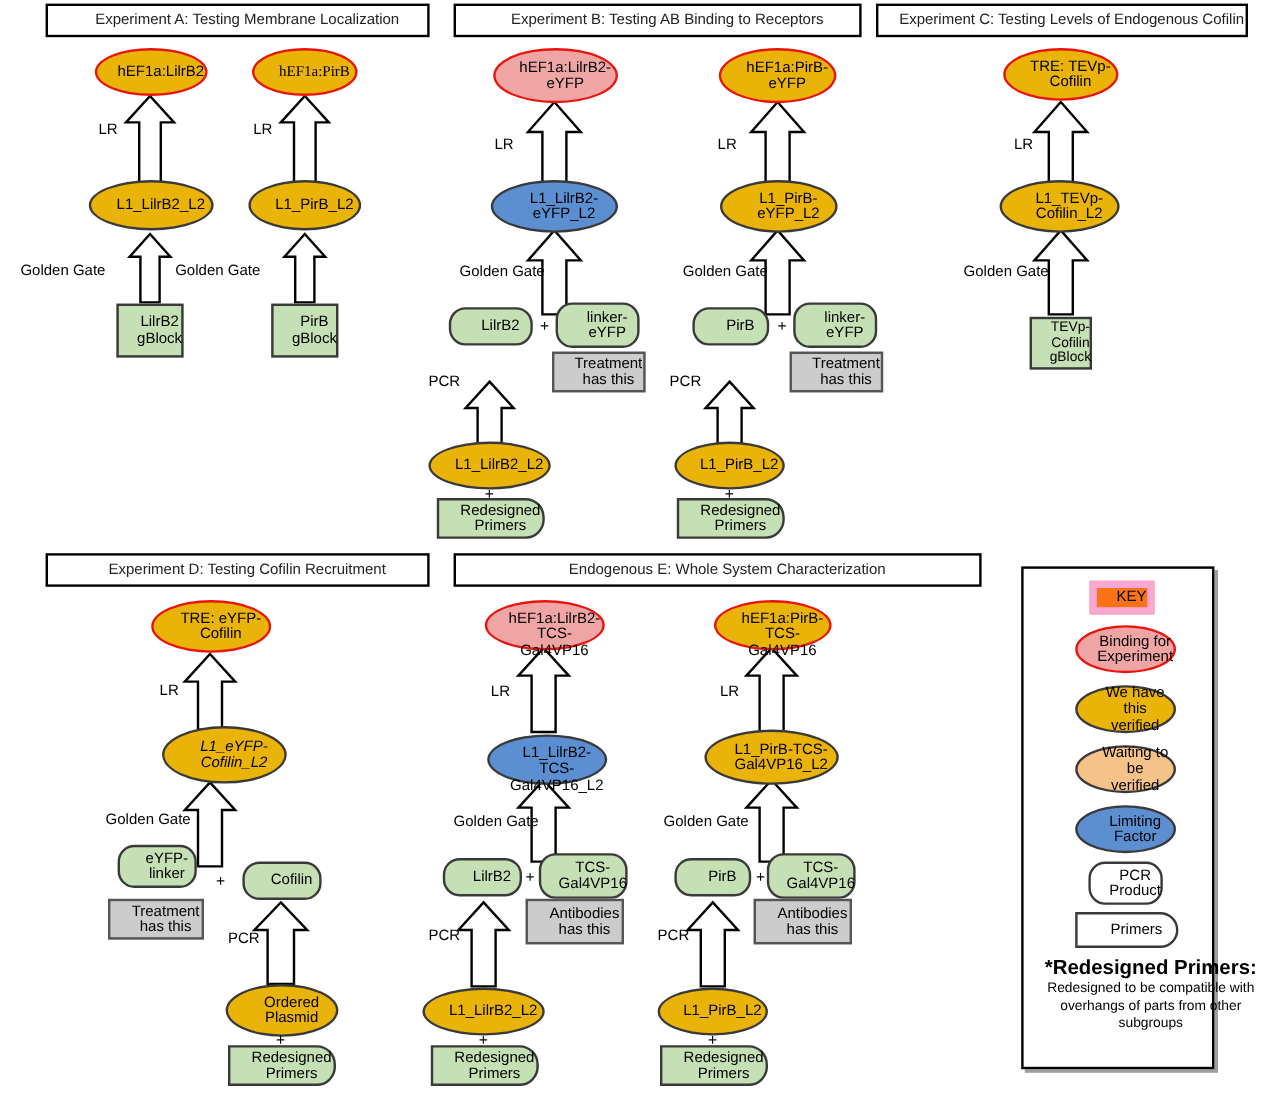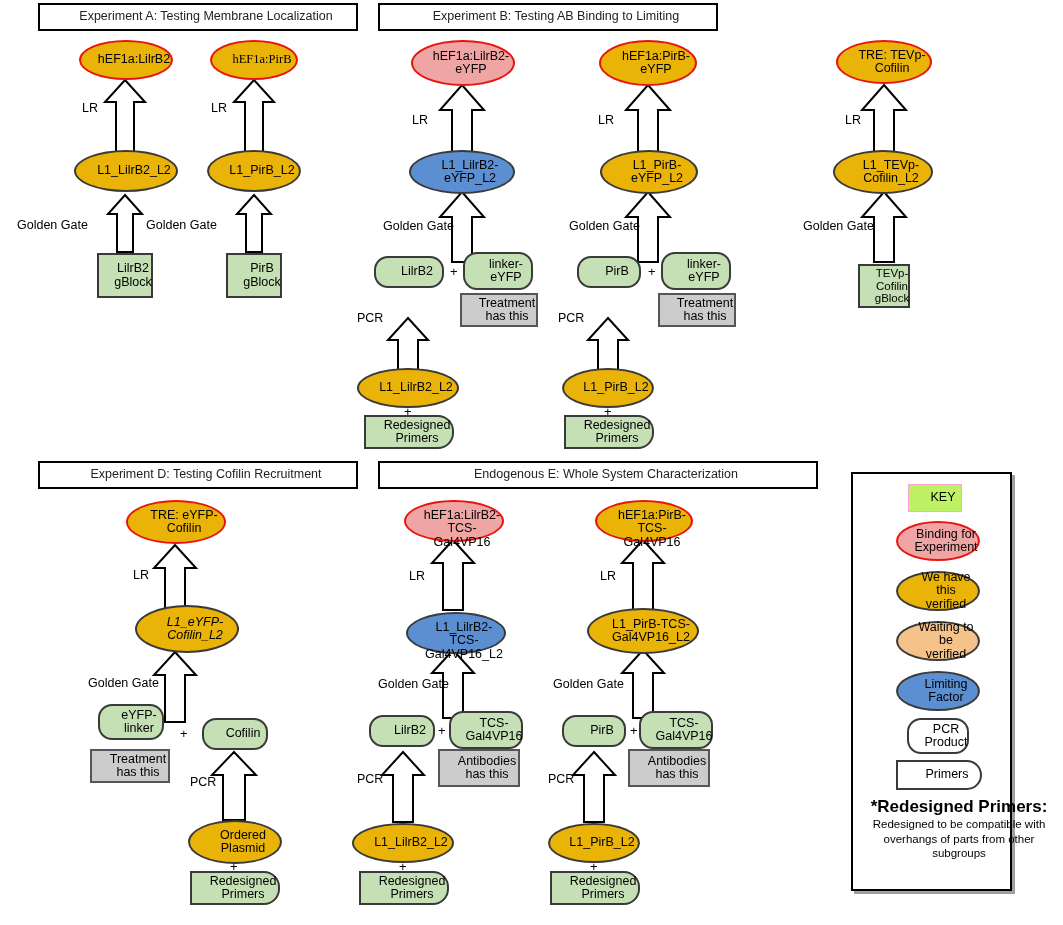--- a/index.html
+++ b/index.html
@@ -87,23 +87,26 @@
     <polygon points="643,540 664,563 653,563 653,610 633,610 633,563 622,563" fill="#fff" stroke="#000" stroke-width="2"></polygon>
     <polygon points="643,650 664,673 653,673 653,718 633,718 633,673 622,673" fill="#fff" stroke="#000" stroke-width="2"></polygon>
     <polygon points="594,752 615,775 604,775 604,822 584,822 584,775 573,775" fill="#fff" stroke="#000" stroke-width="2"></polygon>
   </svg>
 
   <div class="node panel-title" style="left:38px;top:3px;width:320px;height:28px;">
     <span>Experiment A: Testing Membrane Localization</span>
     </div>
 
   <div class="node panel-title" style="left:378px;top:3px;width:340px;height:28px;">
-    <span>Experiment B: Testing AB Binding to Limiting</span>
-    </div>
-
+    <span>Experiment B: Testing AB Binding to Receptors</span>
+    </div>
+
+  <div class="node panel-title" style="left:730px;top:3px;width:310px;height:28px;">
+    <span>Experiment C: Testing Levels of Endogenous Cofilin</span>
+    </div>
 
   <div class="node panel-title" style="left:38px;top:461px;width:320px;height:28px;">
     <span>Experiment D: Testing Cofilin Recruitment</span>
     </div>
 
   <div class="node panel-title" style="left:378px;top:461px;width:440px;height:28px;">
     <span>Endogenous E: Whole System Characterization</span>
     </div>
 
   <div class="node ellipse red-out" style="left:79px;top:40px;width:94px;height:40px;">
@@ -286,21 +289,21 @@
     <span>L1_PirB_L2</span>
     </div>
   <div class="plus" style="left:590px;top:859px;">
     <span>+</span></div>
   <div class="node primer" style="left:550px;top:871px;width:90px;height:34px;white-space:pre-line;">
     <span>Redesigned
 Primers</span></div>
 
   <div class="keybox" style="left:851px;top:472px;width:157px;height:415px;"></div>
 
-  <div class="node" style="left:908px;top:484px;width:54px;height:28px;border:1px solid #f9a8d4;background:#bef264;font-size:12.5px;">
+  <div class="node" style="left:908px;top:484px;width:54px;height:28px;border:6px solid #f9a8d4;background:#f97316;font-size:12.5px;">
     <span>KEY</span>
     </div>
 
   <div class="node ellipse red-out fill-red" style="left:896px;top:521px;width:84px;height:40px;white-space:pre-line;">
     <span>Binding for
 Experiment</span></div>
 
   <div class="node ellipse" style="left:896px;top:571px;width:84px;height:40px;white-space:pre-line;">
     <span>We have this
 verified</span></div>

